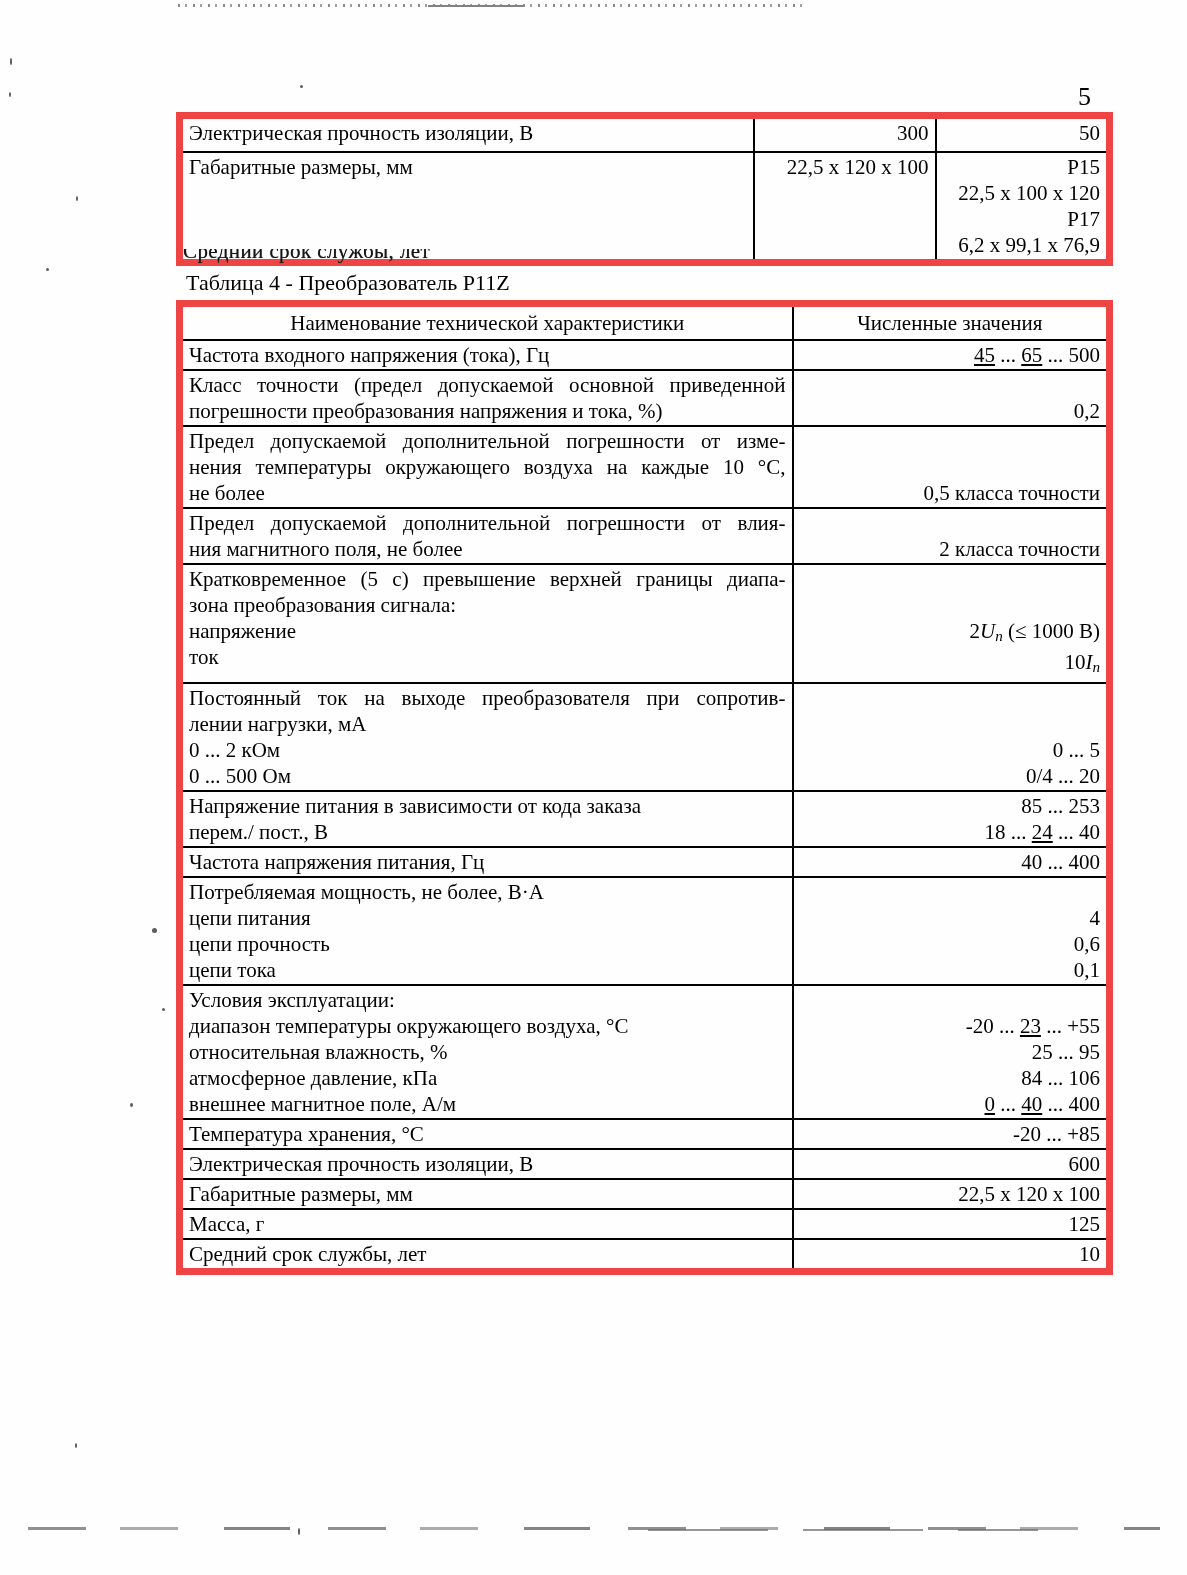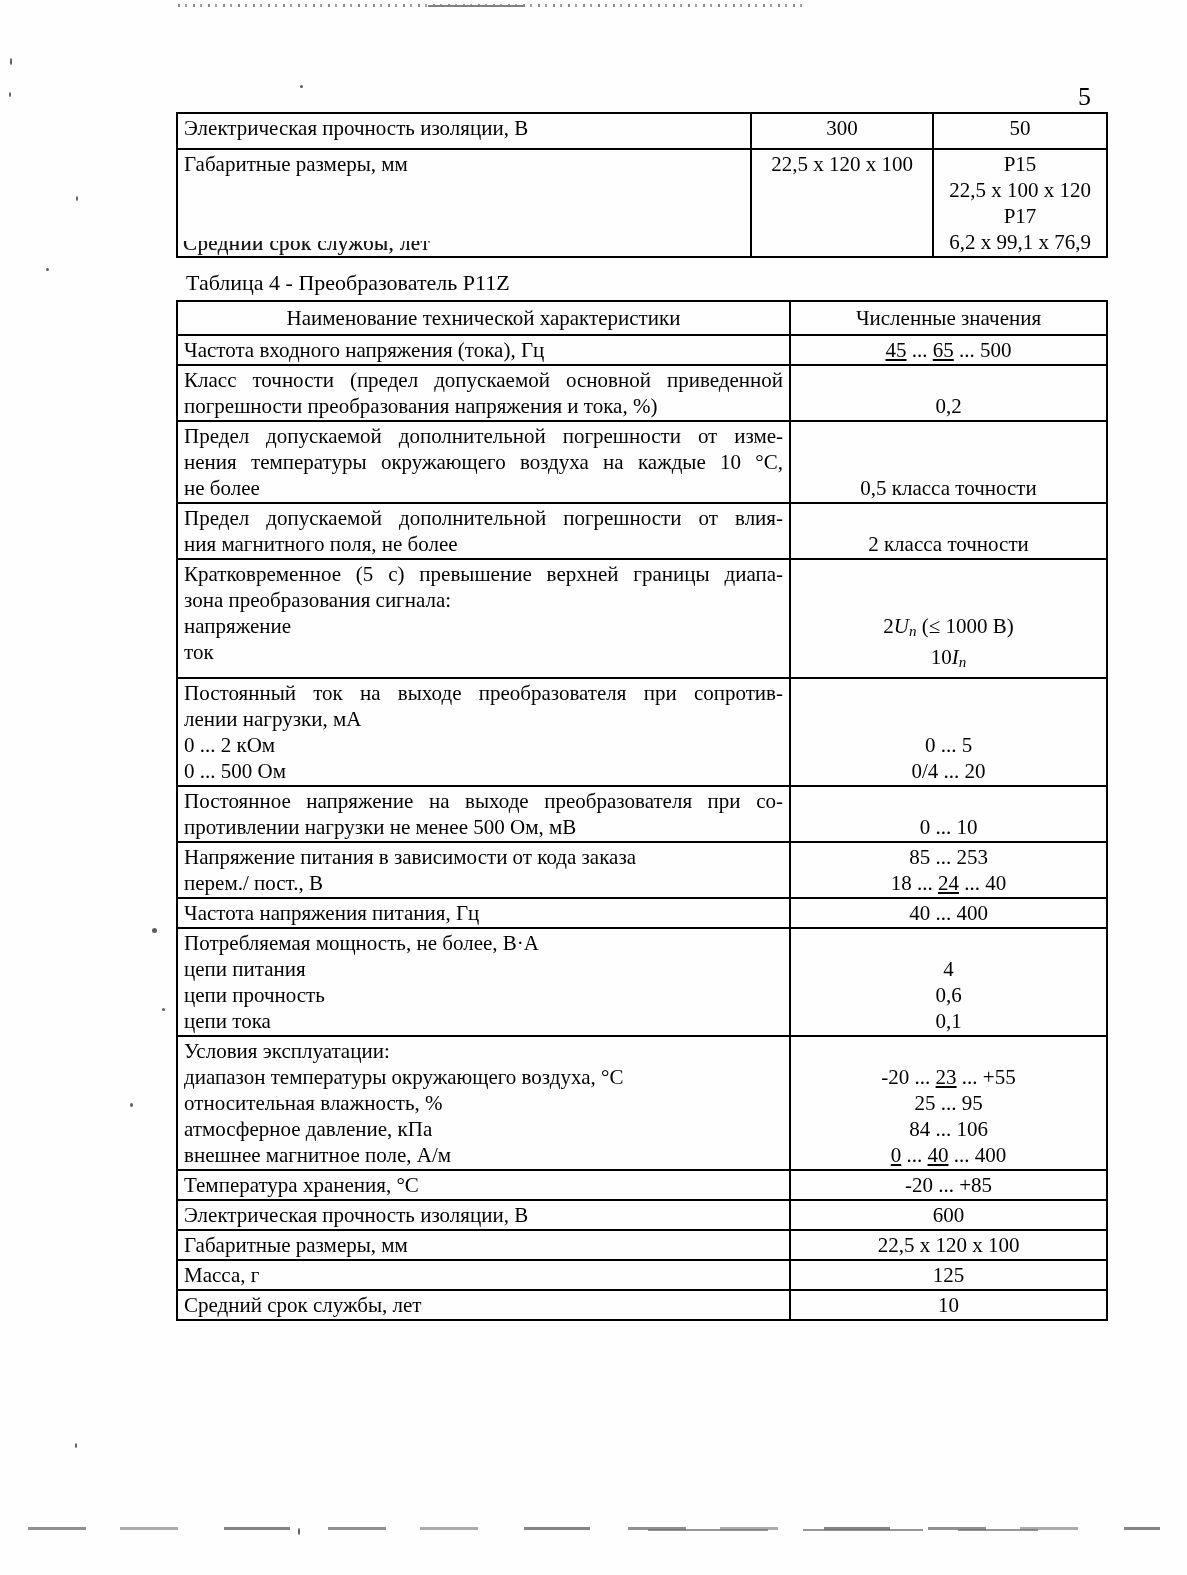--- a/index.html
+++ b/index.html
@@ -27,25 +27,25 @@
   .art-bottom2{position:absolute;left:648px;top:1529px;width:390px;height:2px;
     background:repeating-linear-gradient(90deg,#6a6a6a 0 120px,transparent 120px 155px);opacity:.7;}
   .speck{position:absolute;background:#5d5d5d;border-radius:50%;}
 
   .page-num{position:absolute;left:1078px;top:82px;font-size:26px;line-height:30px;}
 
   
   .tblwrap{position:absolute;}
   .t1{left:176px;top:112px;width:930px;}
   .t2{left:176px;top:300px;width:850px;}
-  table{border-collapse:collapse;table-layout:fixed;width:100%;border:2px solid #ef4444;}
+  table{border-collapse:collapse;table-layout:fixed;width:100%;border:7px solid #ef4444;}
   td,th{border:2px solid #000;padding:1px 6px;vertical-align:top;font-size:21px;line-height:26px;font-weight:normal;}
   th{text-align:center;padding:3px 4px;}
   .lbl{text-align:left;}
-  .val{text-align:center;}
+  .val{text-align:right;}
   .ln{min-height:26px;}
   .j{text-align:justify;text-align-last:justify;}
   .u{text-decoration:underline;text-underline-offset:2px;}
   .it{font-style:italic;}
   .sub{font-size:0.72em;vertical-align:-0.22em;font-style:italic;}
   .t1 tr.r1{height:36px;}
   .t1 tr.r2{height:100px;}
 
   
   .clipped{
@@ -198,30 +198,20 @@
             </td>
             <td class="val">
               <div class="ln">&nbsp;</div>
               <div class="ln">&nbsp;</div>
               <div class="ln"><span>0 ... 5</span></div>
               <div class="ln"><span>0/4 ... 20</span></div>
             </td>
           </tr>
           <tr>
             <td class="lbl">
-              <div class="ln j"><span>Постоянное напряжение на выходе преобразователя при со-</span></div>
-              <div class="ln"><span>противлении нагрузки не менее 500 Ом, мВ</span></div>
-            </td>
-            <td class="val">
-              <div class="ln">&nbsp;</div>
-              <div class="ln"><span>0 ... 10</span></div>
-            </td>
-          </tr>
-          <tr>
-            <td class="lbl">
               <div class="ln"><span>Напряжение питания в зависимости от кода заказа</span></div>
               <div class="ln"><span>перем./ пост., В</span></div>
             </td>
             <td class="val">
               <div class="ln"><span>85 ... 253</span></div>
               <div class="ln"><span>18 ... </span><span class="u">24</span><span> ... 40</span></div>
             </td>
           </tr>
           <tr>
             <td class="lbl">

